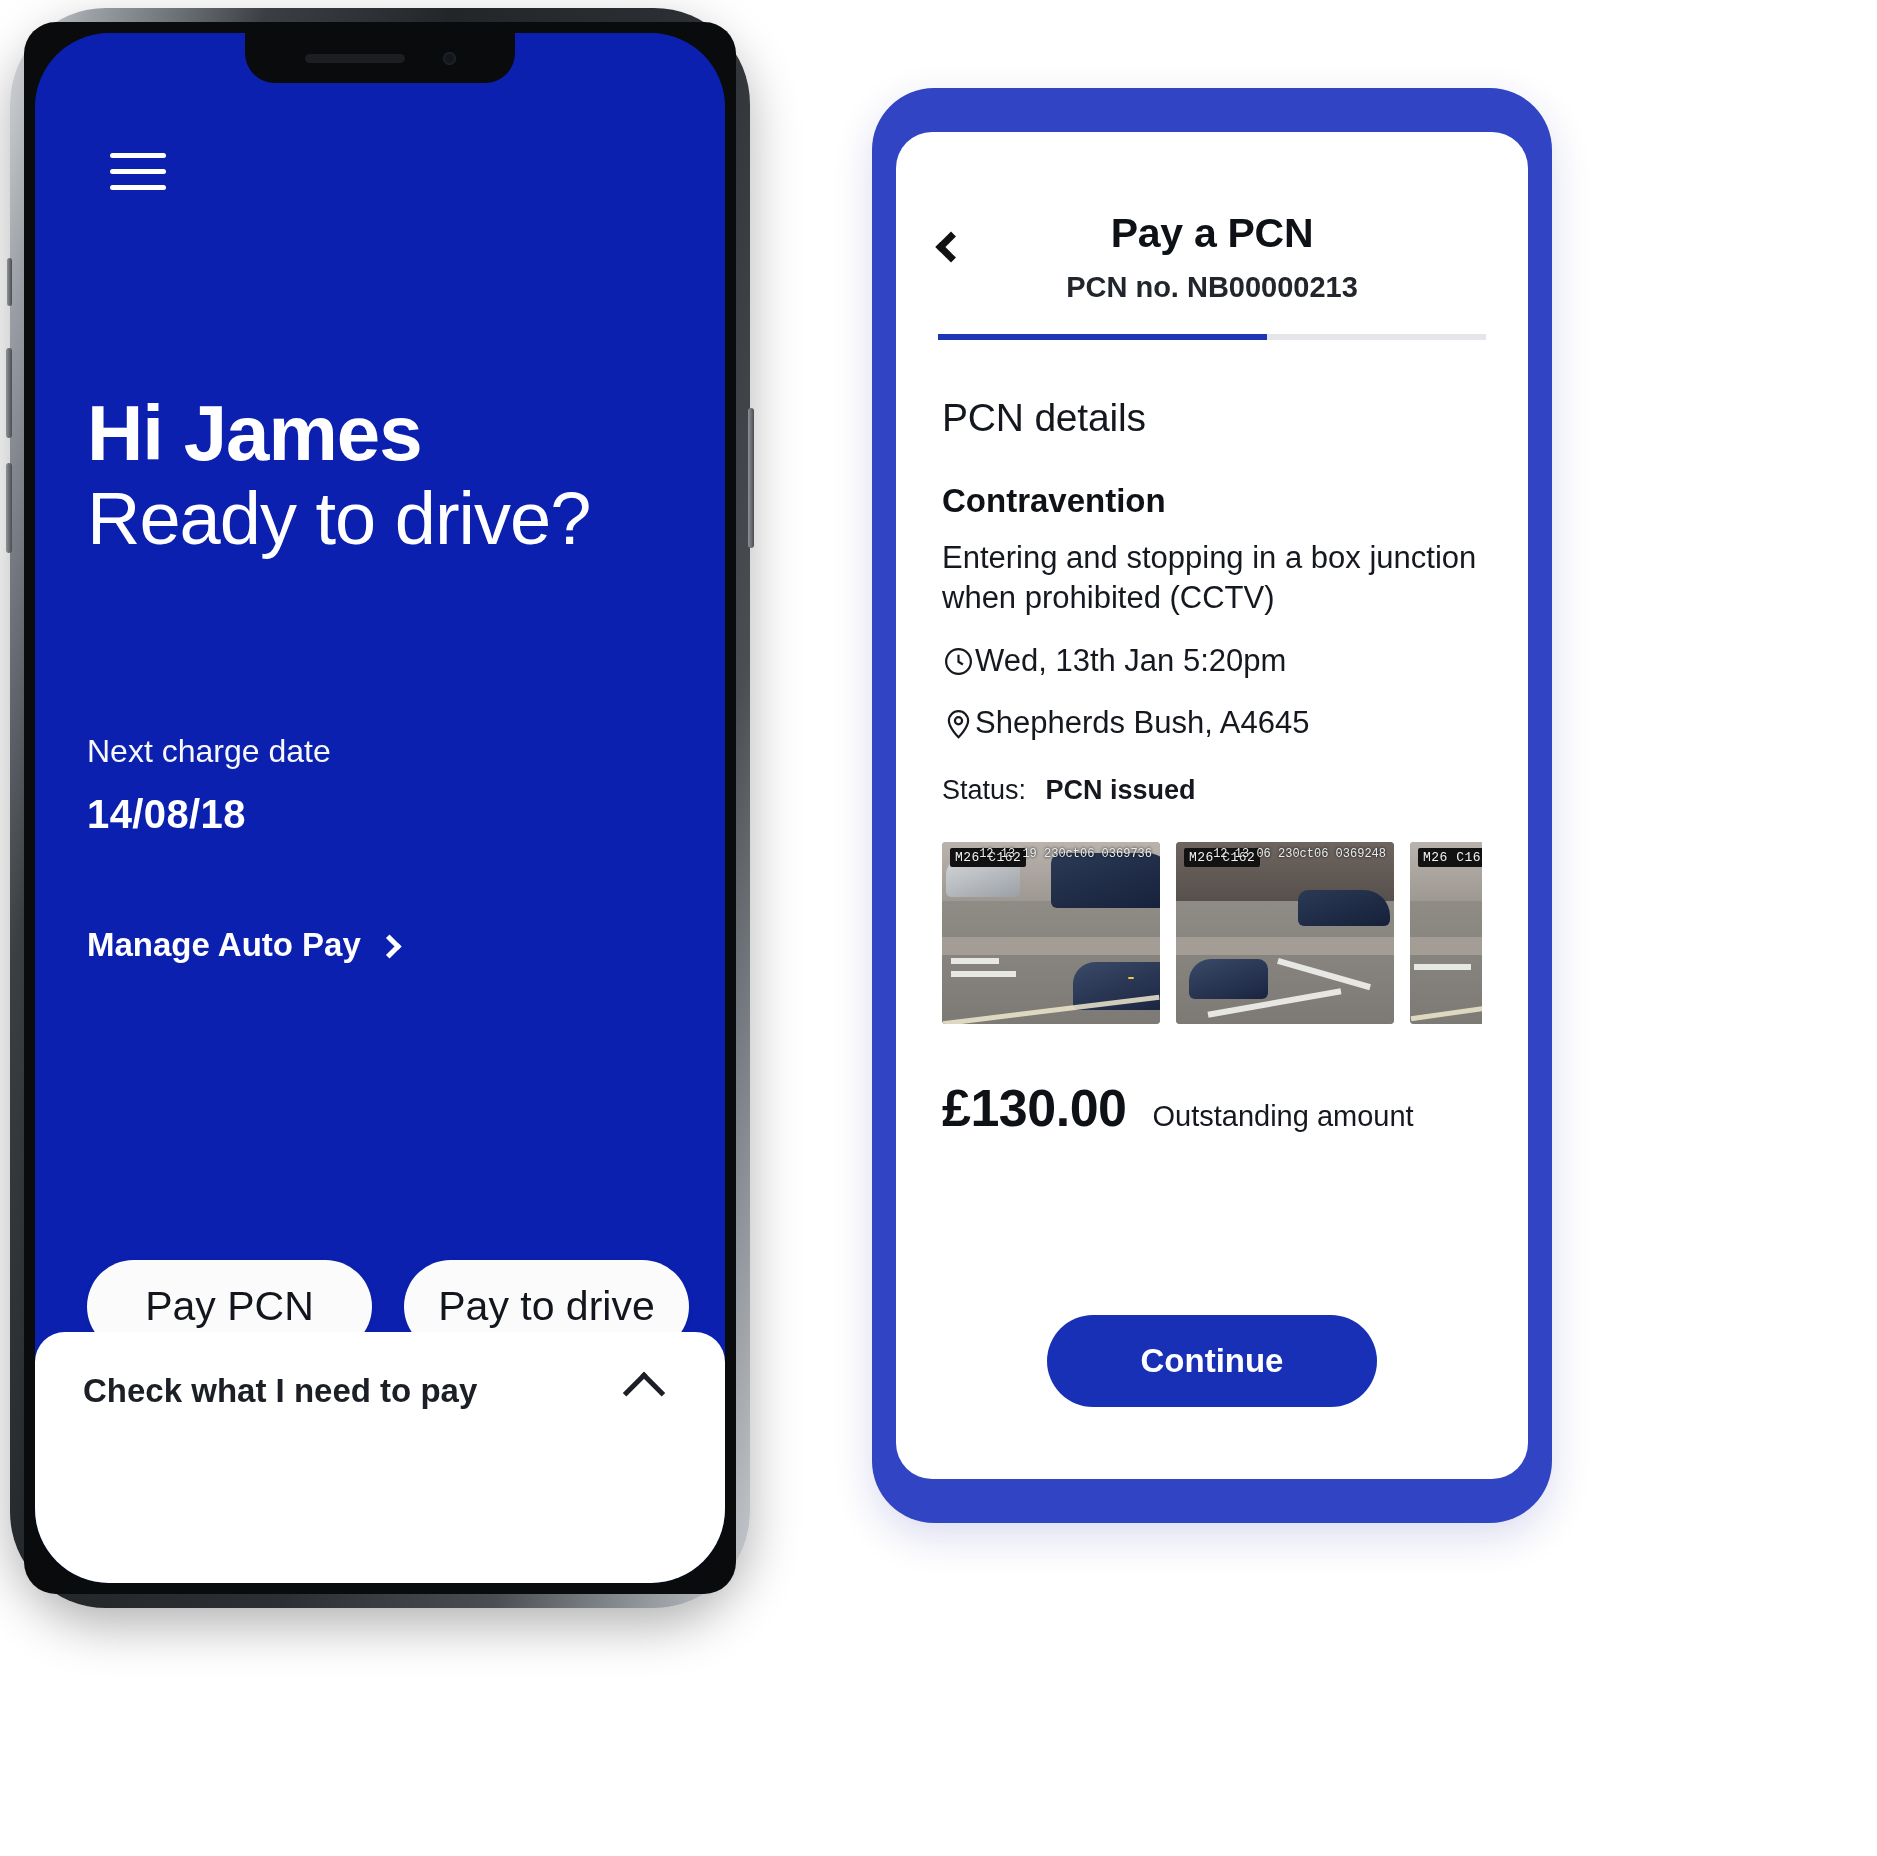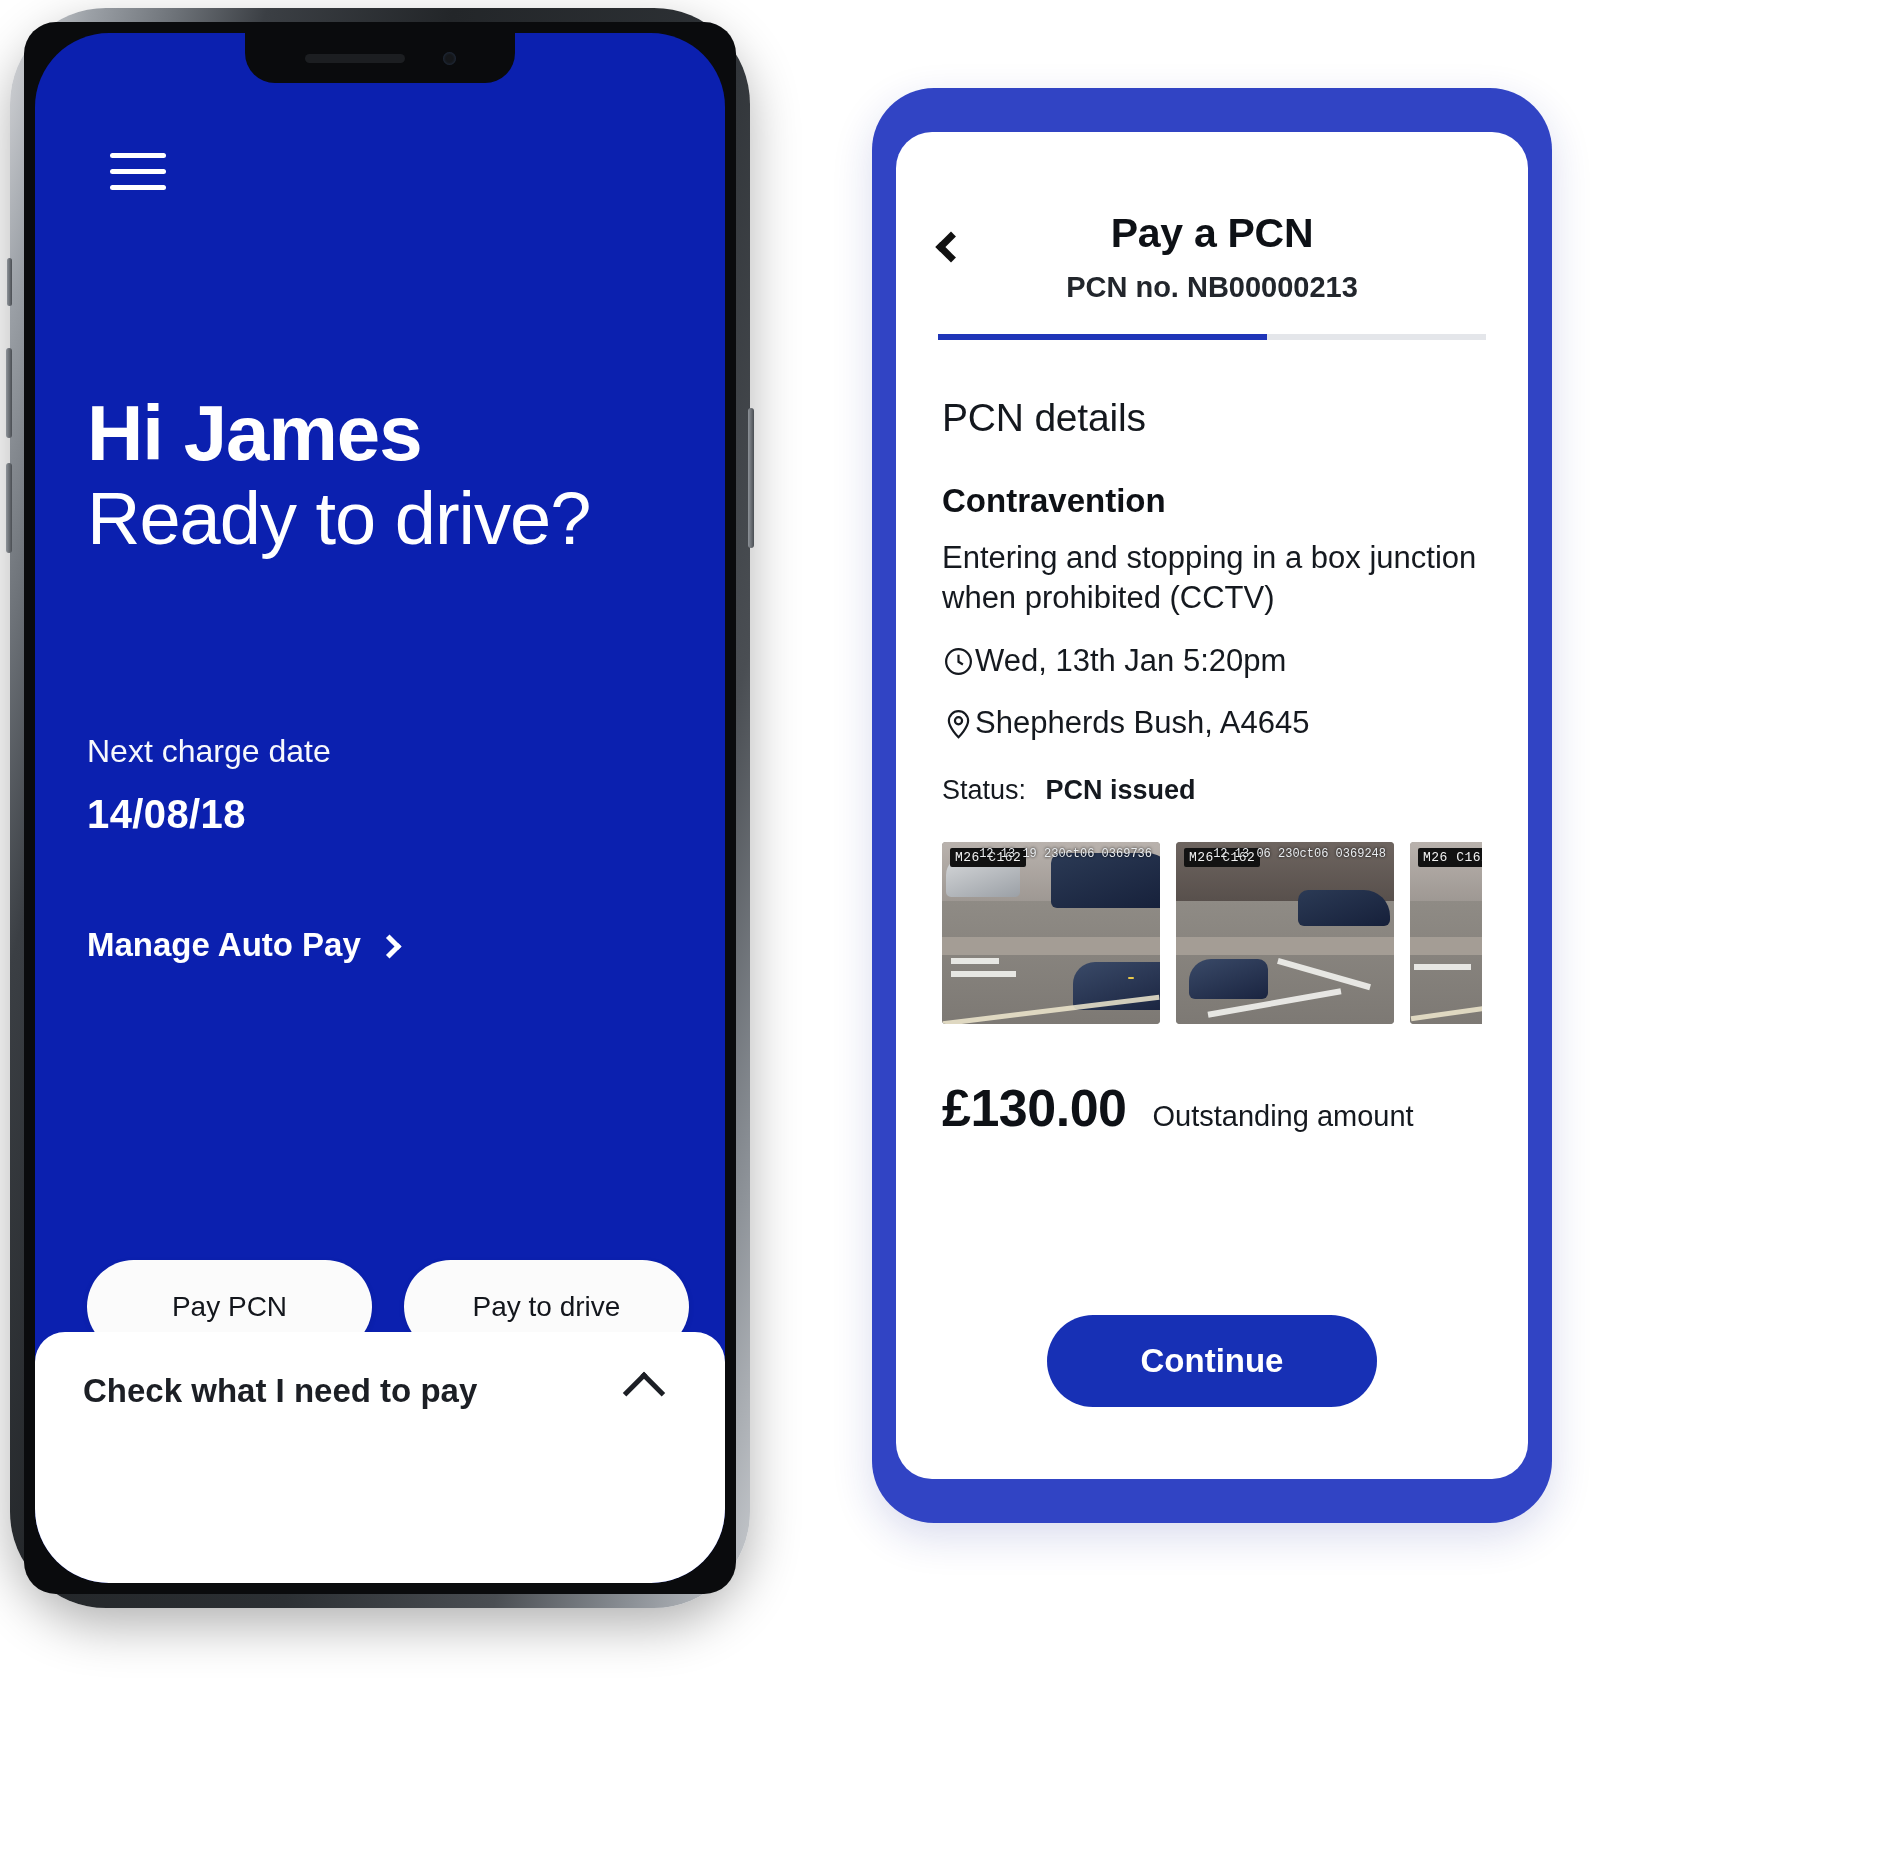--- a/index.html
+++ b/index.html
@@ -81,21 +81,21 @@
 
   .cta-row {
     position: absolute; left: 52px; right: 36px; bottom: 230px;
     display: flex; gap: 32px;
   }
   .pill {
     background: #fbfbfb; color: #13161c;
     border: none; border-radius: 999px;
     height: 93px; width: 285px;
     font-family: "Liberation Sans", sans-serif;
-    font-size: 28px; font-weight: 400; cursor: pointer;
+    font-size: 41px; font-weight: 400; cursor: pointer;
     box-shadow: 0 2px 6px rgba(0,0,0,0.08);
   }
 
   .sheet {
     position: absolute; left: 0; right: 0; bottom: 0;
     height: 251px; background: #fff;
     border-top-left-radius: 30px; border-top-right-radius: 30px;
     padding: 40px 48px 0 48px;
     display: flex; align-items: flex-start; justify-content: space-between;
     cursor: pointer;

